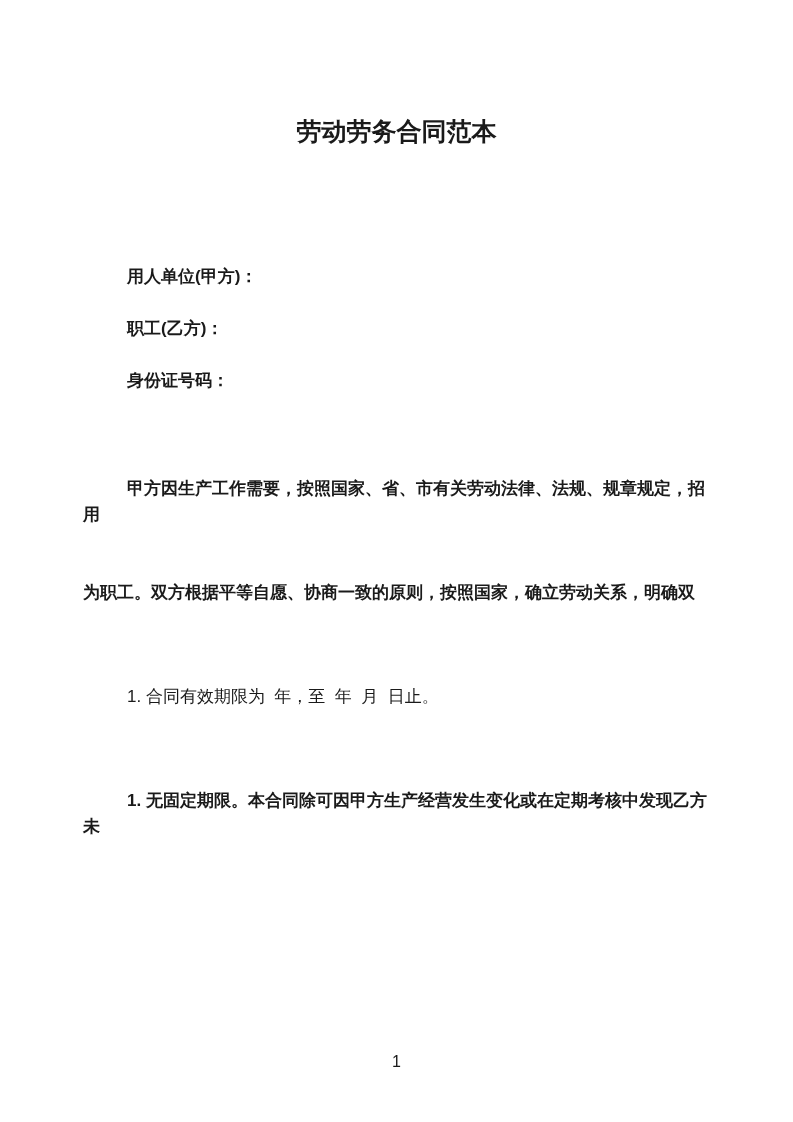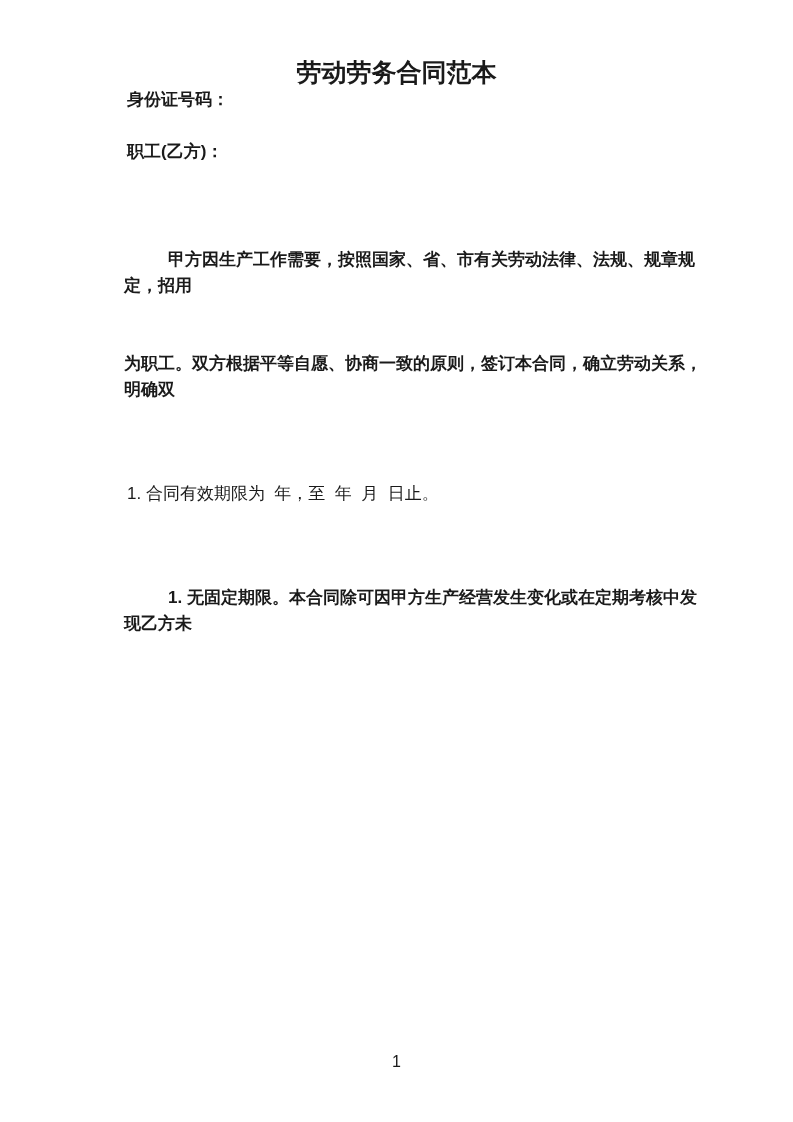--- a/index.html
+++ b/index.html
@@ -14,65 +14,66 @@
     margin: 0 auto;
     background: #ffffff;
     color: #1a1a1a;
     font-family: "Liberation Sans", "DejaVu Sans", sans-serif;
     box-sizing: border-box;
     padding: 0 83px;
     overflow: hidden;
   }
   .doc-title {
     margin: 0;
-    padding-top: 57px;
+    padding-top: 116px;
     font-size: 25px;
     line-height: 30px;
     font-weight: 700;
     text-align: center;
     white-space: pre-wrap;
   }
   .page p {
     margin: 0 0 26px 0;
     font-size: 17px;
     line-height: 26px;
     white-space: pre-wrap;
   }
   .indent { text-indent: 44px; }
   .bold { font-weight: 700; }
   .first-field { padding-top: 118px; }
   .intro { padding-top: 4px; }
   .head { padding-top: 8px; }
-  .l { display: block; white-space: pre-wrap; margin-left: 41px; }
+  .l { display: block; white-space: pre-wrap; }
   .l.first { text-indent: 44px; }
   .page-number {
     position: absolute;
     left: 0;
     right: 0;
     top: 1049px;
     text-align: center;
     font-size: 16px;
     line-height: 26px;
   }
 </style>
 </head>
 <body>
 
 <div class="page">
 
   <h1 class="doc-title">劳动劳务合同范本</h1>
 
+  <p class="indent bold first-field">用人单位(甲方)：</p>
+
+  <p class="indent bold">职工(乙方)：</p>
 
   <p class="indent bold">身份证号码：</p>
 
-  <p class="indent bold">职工(乙方)：</p>
-
   <p class="bold intro">
     <span class="l first">甲方因生产工作需要，按照国家、省、市有关劳动法律、法规、规章规定，招用</span>
-    <span class="l">为职工。双方根据平等自愿、协商一致的原则，签订本合同，确立劳动关系，明确双</span>
+    <span class="l">为职工。双方根据平等自愿、协商一致的原则，按照国家，确立劳动关系，明确双</span>
   </p>
 
 
 
   <p class="indent">1. 合同有效期限为  年，至  年  月  日止。</p>
 
   <p class="bold">
     <span class="l first">1. 无固定期限。本合同除可因甲方生产经营发生变化或在定期考核中发现乙方未</span>
     
   </p>

